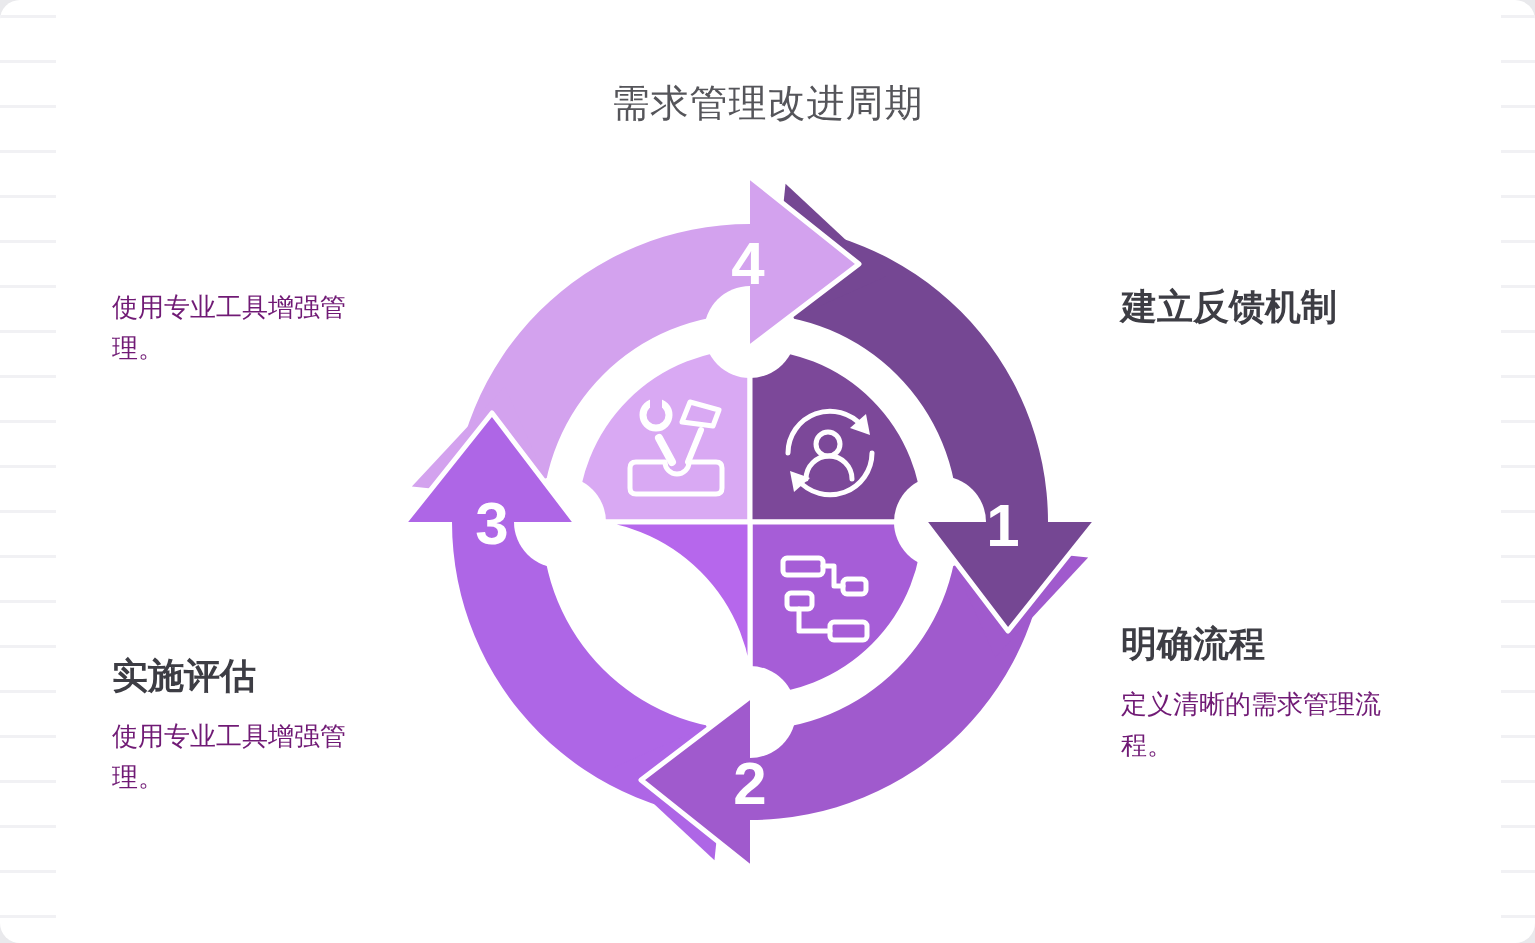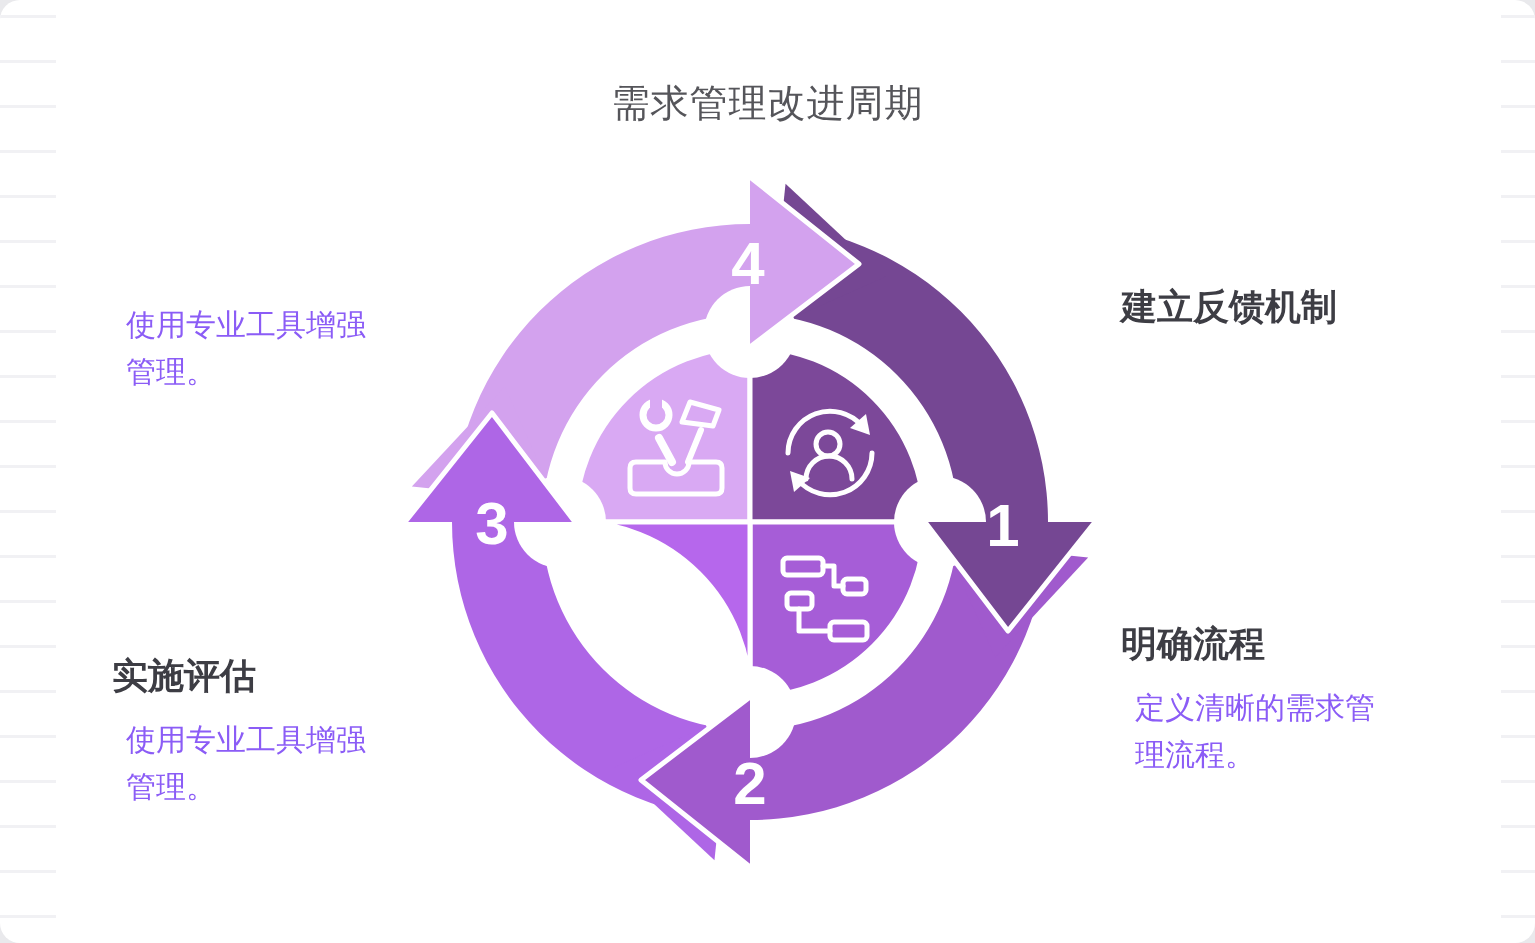--- a/index.html
+++ b/index.html
@@ -26,21 +26,21 @@
     position:absolute;left:0;right:0;top:63px;z-index:2;
     text-align:center;font-size:38px;letter-spacing:1px;
     color:#55555a;font-weight:400;margin-top:15px;
   }
   .callout{position:absolute;width:272px;z-index:2;}
   .callout .co-heading{
     font-size:36px;font-weight:700;color:#3d3d44;
     margin:0 0 20px 0;line-height:1.1;
   }
   .callout .co-body{
-    font-size:30px;color:#8b5cf6;line-height:1.58;margin:14px;
+    font-size:26px;color:#701a75;line-height:1.58;margin:0;
   }
   .callout.pos-tl{left:112px;top:287px;text-align:left;}
   .callout.pos-bl{left:112px;top:656px;text-align:left;}
   .callout.pos-tr{right:142px;top:287px;text-align:left;}
   .callout.pos-br{right:142px;top:624px;text-align:left;}
   .cycle-svg{position:absolute;left:400px;top:172px;width:700px;height:700px;z-index:2;}
   .seg-number{
     font-family:"Liberation Sans","DejaVu Sans",sans-serif;
     font-size:60px;font-weight:700;fill:#ffffff;
   }

